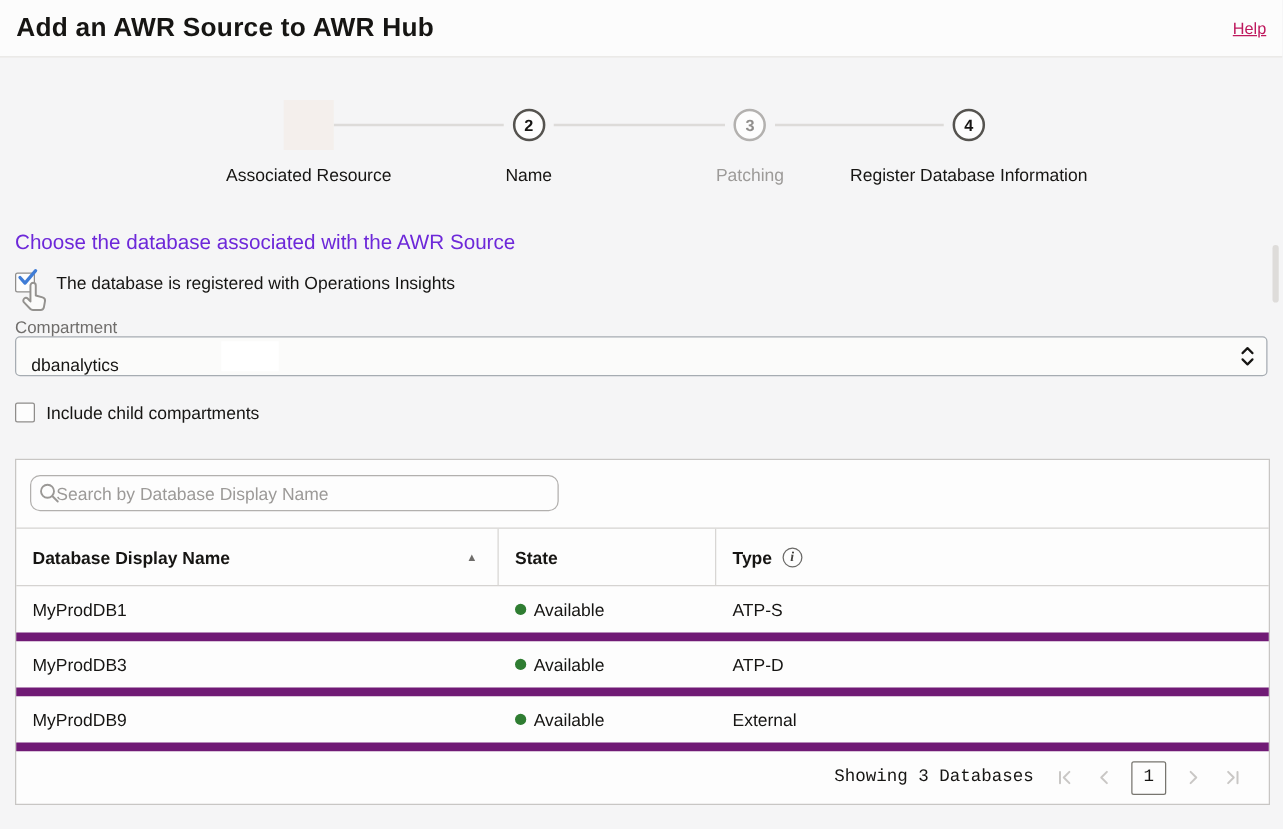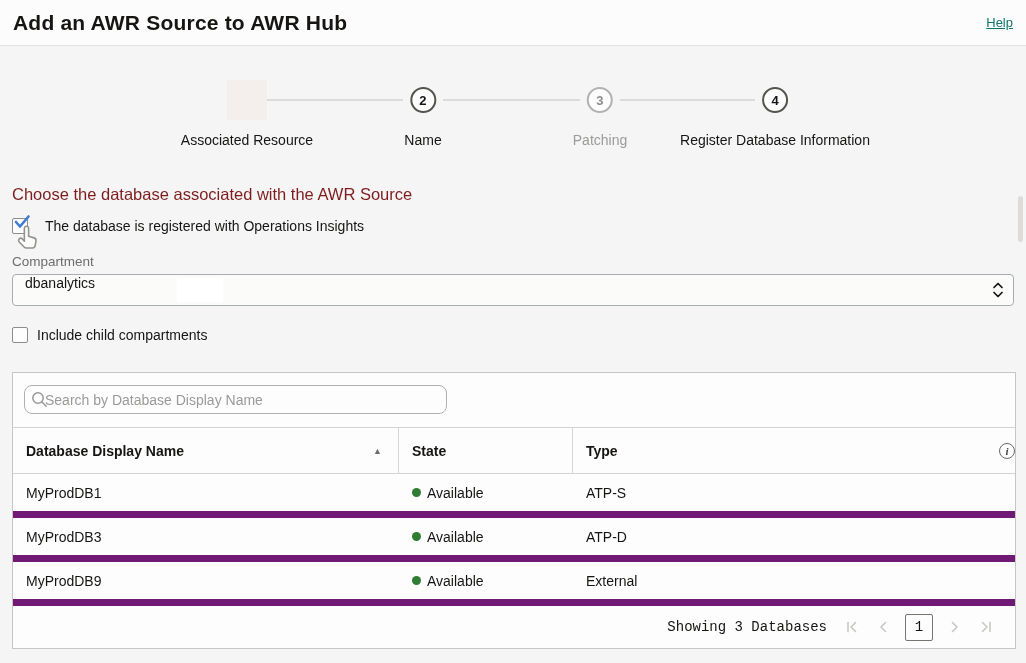--- a/index.html
+++ b/index.html
@@ -15,21 +15,21 @@
   .topbar {
     height:46px;
     background:#fcfcfc;
     border-bottom:1px solid #e5e3e1;
     display:flex;
     align-items:center;
     justify-content:space-between;
     padding:0 13px;
   }
   .page-title { font-size:21px; font-weight:700; letter-spacing:.2px; }
-  .help-link { font-size:13px; color:#0f766e; text-decoration:underline; cursor:pointer; }
+  .help-link { font-size:13px; color:#be185d; text-decoration:underline; cursor:pointer; }
 
   
   .stepper { position:relative; height:103px; }
   .step { position:absolute; top:41px; transform:translateX(-50%); text-align:center; }
   .step-circle {
     width:26px; height:26px; border-radius:50%;
     display:flex; align-items:center; justify-content:center;
     font-size:13px; font-weight:700;
     background:#fdfdfd; border:2px solid #55534f; color:#161513;
     margin:0 auto; position:relative; z-index:2;
@@ -42,41 +42,41 @@
     position:absolute; width:40px; height:40px; left:227px; top:34px;
     background:#f4efec; z-index:1;
   }
   .connector { position:absolute; top:53px; height:2px; background:#dddbd9; z-index:0; }
   .connector.c1 { left:267px; width:136px; }
   .connector.c2 { left:443px; width:137px; }
   .connector.c3 { left:620px; width:135px; }
 
   
   .main { padding:0 12px; }
-  .section-heading { margin-top:36px; font-size:16.5px; font-weight:400; color:#7f1d1d; }
+  .section-heading { margin-top:36px; font-size:16.5px; font-weight:400; color:#6d28d9; }
 
   .check-row { margin-top:14px; display:flex; align-items:center; position:relative; }
   .check-row.second { margin-top:21px; }
   .checkbox {
     width:16px; height:16px; flex:0 0 16px;
     background:#fdfdfd; border:1px solid #8f8d8b; border-radius:2px;
     position:relative;
   }
   .checkbox .checkmark { display:none; position:absolute; left:0px; top:-5px; }
   .checkbox.checked .checkmark { display:block; }
   .check-label { margin-left:17px; font-size:14px; }
   .check-row.second .check-label { margin-left:9px; }
 
   .mouse-cursor { position:absolute; left:2px; top:7px; z-index:3; }
 
   .field-label { margin-top:20px; font-size:13.5px; color:#6f6d6b; }
   .select {
-    margin-top:5px; height:32px; width:1002px;
+    height:32px; width:1002px;
     background:#fbfbfa; border:1px solid #a6acb2; border-radius:4px;
-    display:flex; align-items:flex-start;
+    display:flex; align-items:flex-end;
     padding:0 30px 0 12px;
     font-size:14px; position:relative; cursor:pointer;
   }
   .select .redaction { position:absolute; left:164px; top:3px; width:46px; height:24px; background:#ffffff; }
   .select .stepper-icon { position:absolute; right:9px; top:50%; transform:translateY(-50%); }
 
   
   .panel {
     margin-top:29px; width:1004px; height:277px;
     background:#fdfdfd; border:1px solid #c8c6c4;
@@ -92,21 +92,21 @@
   }
   .search-input::placeholder { color:#9c9a98; opacity:1; }
   .search-icon { position:absolute; left:7px; top:6px; }
 
   .thead, .trow {
     display:grid; grid-template-columns:386px 174px 1fr;
   }
   .thead { height:47px; border-top:1px solid #d5d3d1; border-bottom:1px solid #d5d3d1; }
   .th {
     display:flex; align-items:center; padding-left:13px;
-    font-size:14px; font-weight:700; color:#161513;justify-content:space-between;
+    font-size:14px; font-weight:700; color:#161513;
   }
   .th.bordered { border-right:1px solid #d8d6d4; }
   .sort-arrow { margin-left:auto; margin-right:16px; font-size:9px; color:#6f6d6b; }
   .info-icon {
     margin-left:8px; width:16px; height:16px; border:1px solid #6b6a68; border-radius:50%;
     display:inline-flex; align-items:center; justify-content:center;
     font-family:"Liberation Serif","DejaVu Serif",serif; font-style:italic;
     font-size:11px; color:#44423f; cursor:pointer;
   }
   .trow { height:44px; border-bottom:7px solid #701a75; cursor:pointer; }

